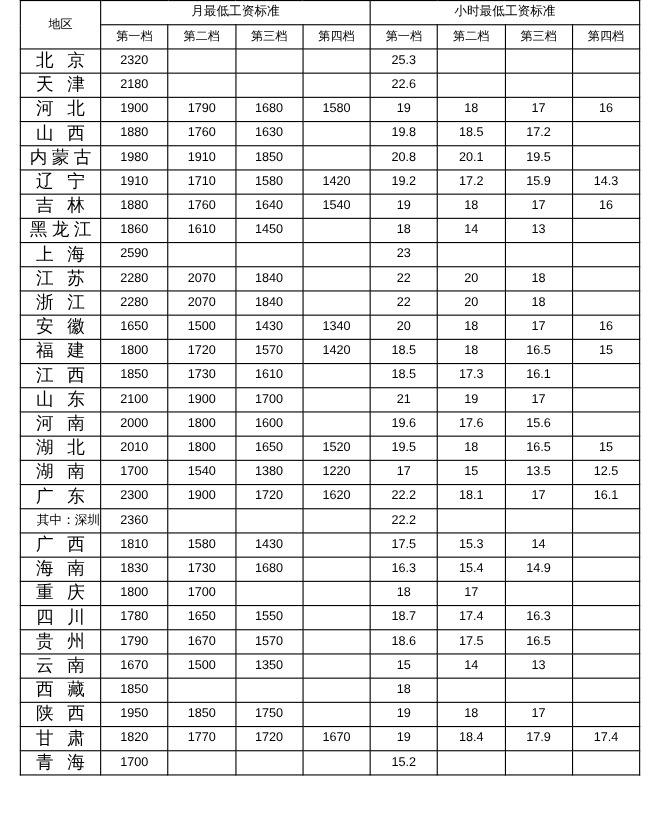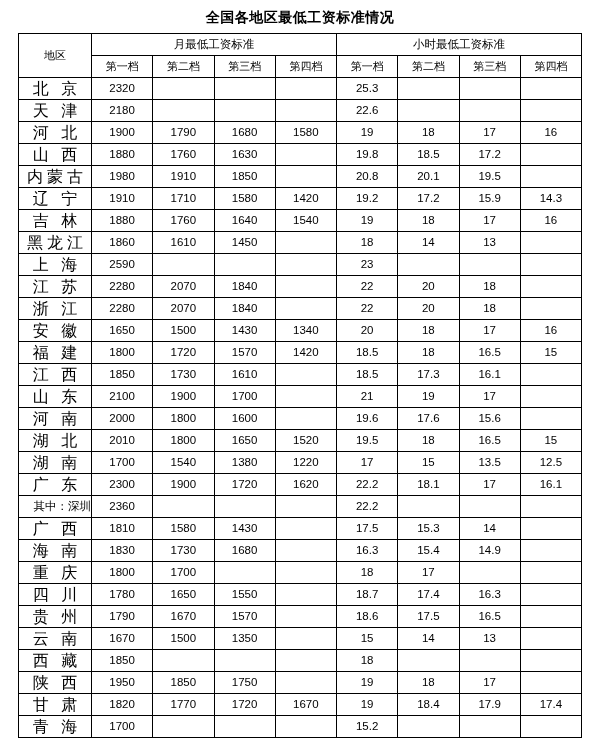--- a/index.html
+++ b/index.html
@@ -76,21 +76,20 @@
   .faded td, td.faded {
     color: #000000;
     margin-left: 48px;
   }
 </style>
 </head>
 <body>
 
 <div class="page">
 
-  <div class="doc-title">全国各地区最低工资标准情况</div>
 
 
   <table class="wage-table">
     <thead>
       <tr>
         <th class="col-region" rowspan="2">地区</th>
         <th class="grp-head" colspan="4">月最低工资标准</th>
         <th class="grp-head" colspan="4">小时最低工资标准</th>
       </tr>
       <tr>

